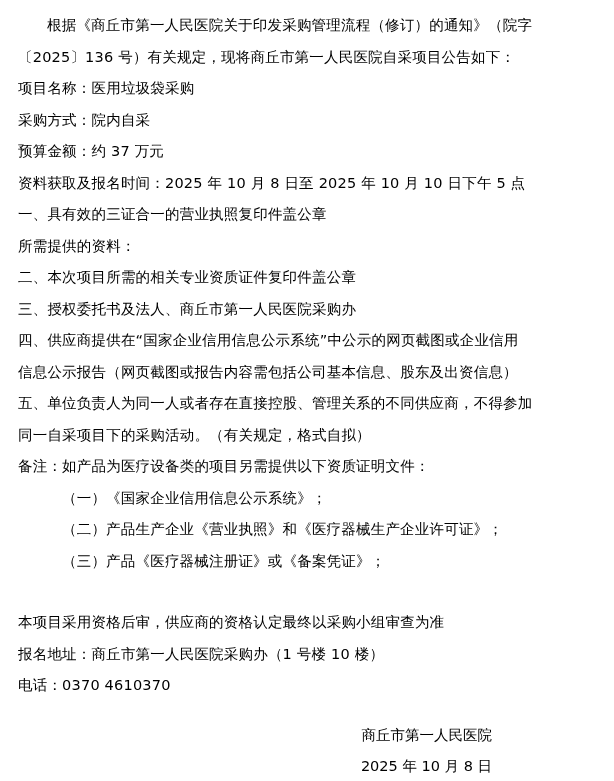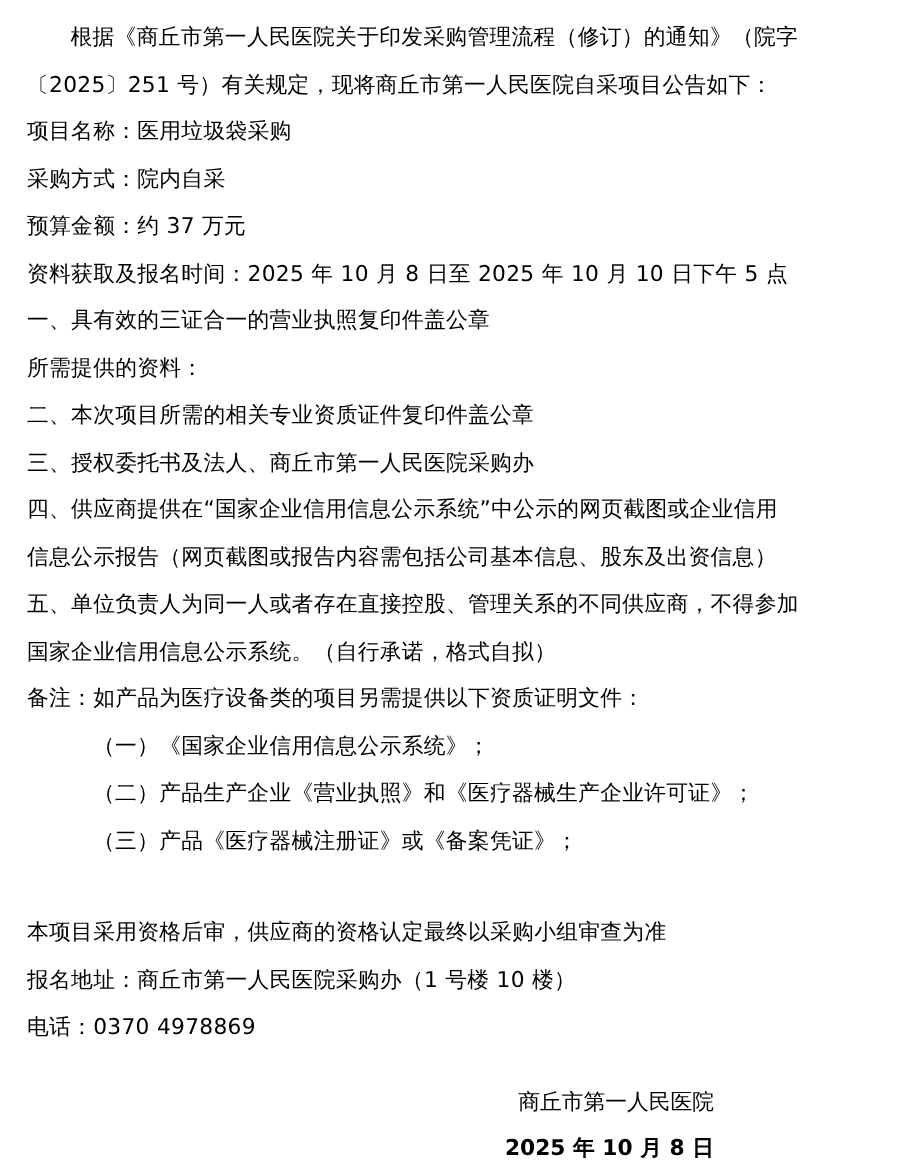--- a/index.html
+++ b/index.html
@@ -11,21 +11,21 @@
     width: 614px;
     height: 781px;
     font-family: "DejaVu Sans", "Liberation Sans", sans-serif;
     color: #000000;
     overflow: hidden;
   }
   .page {
     width: 614px;
     height: 781px;
     box-sizing: border-box;
-    padding: 10px 34px 0 18px;
+    padding: 10px 18px 0 18px;
     position: relative;
   }
   .line {
     font-size: 14.5px;
     line-height: 31.5px;
     white-space: pre-wrap;
     letter-spacing: 0.2px;
   }
   .indent-2 {
     text-indent: 29px;
@@ -41,52 +41,51 @@
   }
   .right-line {
     font-size: 14.5px;
     line-height: 31.5px;
     text-align: right;
     padding-right: 104px;
     white-space: pre-wrap;
   }
   .right-line.sub {
     padding-right: 104px;
-    font-weight: bold;
   }
 </style>
 </head>
 <body>
 
 <div class="page">
 
   <div class="line indent-2">根据《商丘市第一人民医院关于印发采购管理流程（修订）的通知》（院字</div>
-  <div class="line">〔2025〕251 号）有关规定，现将商丘市第一人民医院自采项目公告如下：</div>
+  <div class="line">〔2025〕136 号）有关规定，现将商丘市第一人民医院自采项目公告如下：</div>
   <div class="line">项目名称：医用垃圾袋采购</div>
   <div class="line">采购方式：院内自采</div>
   <div class="line">预算金额：约 37 万元</div>
   <div class="line">资料获取及报名时间：2025 年 10 月 8 日至 2025 年 10 月 10 日下午 5 点</div>
   <div class="line">一、具有效的三证合一的营业执照复印件盖公章</div>
   <div class="line">所需提供的资料：</div>
   <div class="line">二、本次项目所需的相关专业资质证件复印件盖公章</div>
   <div class="line">三、授权委托书及法人、商丘市第一人民医院采购办</div>
   <div class="line">四、供应商提供在“国家企业信用信息公示系统”中公示的网页截图或企业信用</div>
   <div class="line">信息公示报告（网页截图或报告内容需包括公司基本信息、股东及出资信息）</div>
   <div class="line">五、单位负责人为同一人或者存在直接控股、管理关系的不同供应商，不得参加</div>
-  <div class="line">国家企业信用信息公示系统。（自行承诺，格式自拟）</div>
+  <div class="line">同一自采项目下的采购活动。（有关规定，格式自拟）</div>
   <div class="line">备注：如产品为医疗设备类的项目另需提供以下资质证明文件：</div>
 
   <div class="line indent-sub">（一）《国家企业信用信息公示系统》；</div>
   <div class="line indent-sub">（二）产品生产企业《营业执照》和《医疗器械生产企业许可证》；</div>
   <div class="line indent-sub">（三）产品《医疗器械注册证》或《备案凭证》；</div>
 
   <div class="spacer"></div>
 
   <div class="line">本项目采用资格后审，供应商的资格认定最终以采购小组审查为准</div>
   <div class="line">报名地址：商丘市第一人民医院采购办（1 号楼 10 楼）</div>
-  <div class="line">电话：0370 4978869</div>
+  <div class="line">电话：0370 4610370</div>
 
   <div class="right-block">
     <div class="right-line">商丘市第一人民医院</div>
     <div class="right-line sub">2025 年 10 月 8 日</div>
   </div>
 
 </div>
 
 </body></html>

